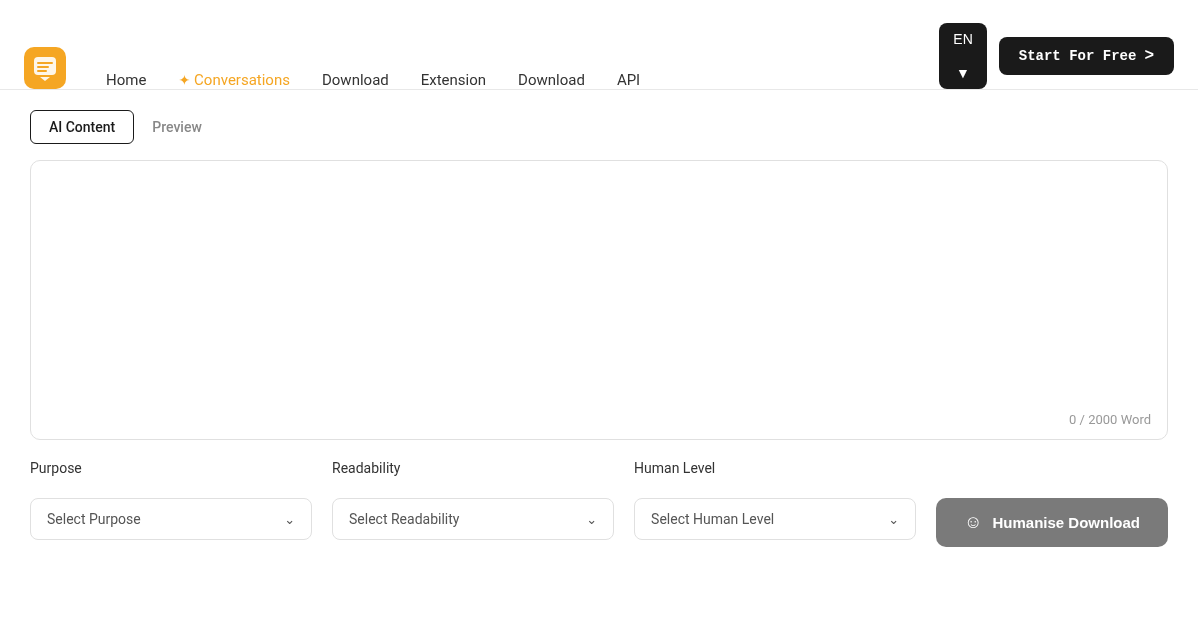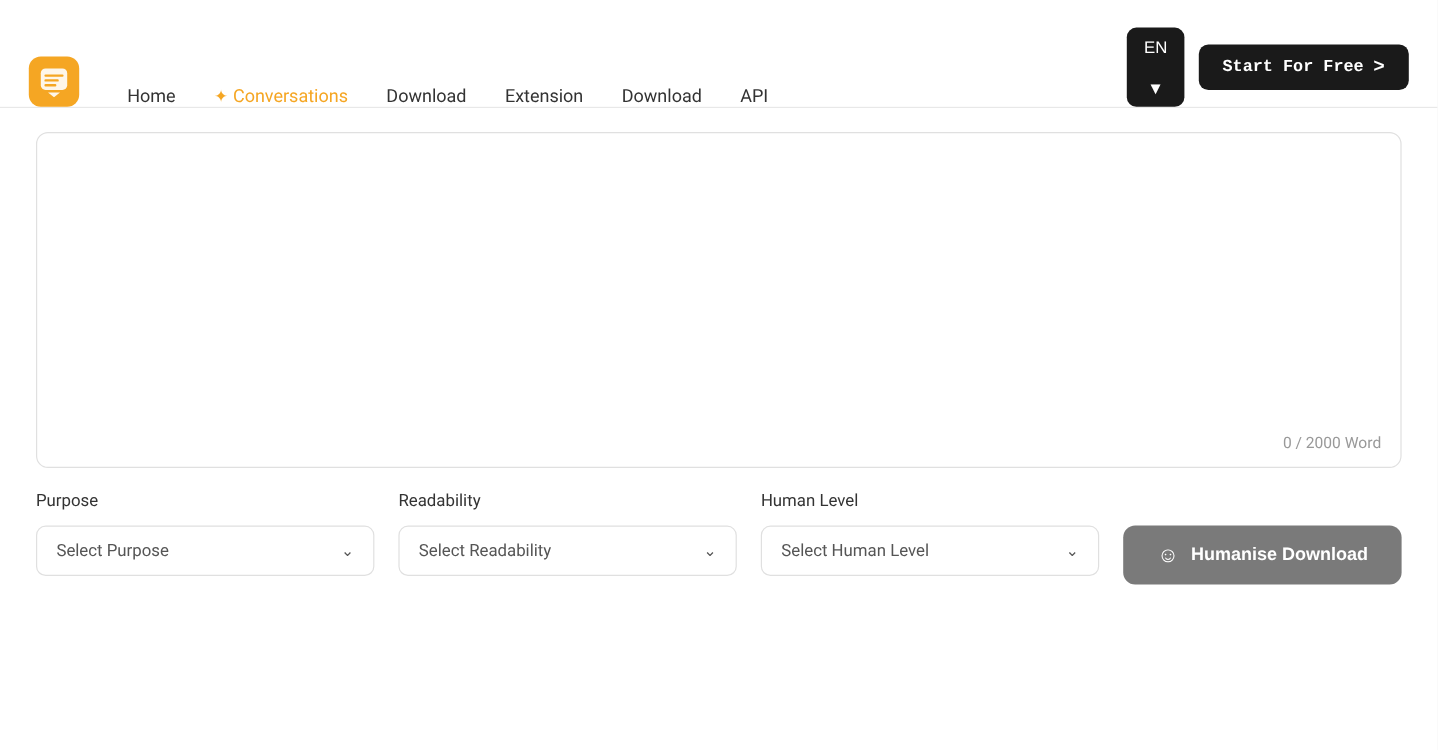--- a/index.html
+++ b/index.html
@@ -189,21 +189,21 @@
     
     .controls-row {
       display: flex;
       align-items: flex-start;
       gap: 20px;
     }
 
     .control-group {
       display: flex;
       flex-direction: column;
-      gap: 12px;
+      gap: 22px;
       flex: 1;
     }
 
     .control-group:last-child {
       flex: none;
     }
 
     .control-label {
       font-size: 14px;
       color: #333;
@@ -287,20 +287,24 @@
       </button>
       <button class="start-btn">
         <span>Start For Free</span>
         <span class="chevron">&gt;</span>
       </button>
     </div>
   </nav>
 
   <div class="main-content">
 
+    <div class="tabs">
+      <div class="tab active">AI Content</div>
+      <div class="tab inactive">Preview</div>
+    </div>
 
     <div class="textarea-container">
       <textarea placeholder="" style=""></textarea>
       <div class="word-count">0 / 2000 Word</div>
     </div>
 
     <div class="controls-row">
 
       <div class="control-group">
         <span class="control-label">Purpose</span>

